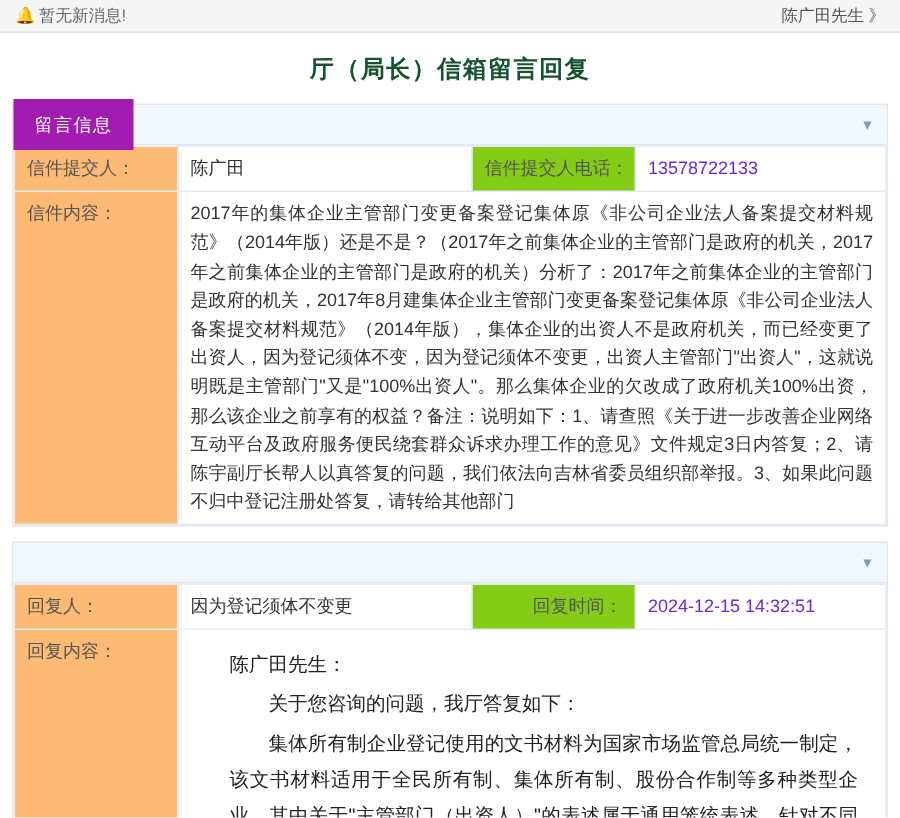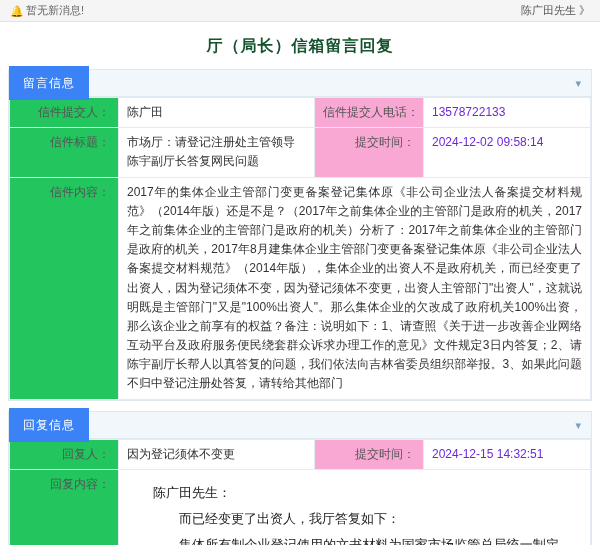--- a/index.html
+++ b/index.html
@@ -70,21 +70,21 @@
   }
   .panel-head {
     display: flex;
     align-items: center;
     height: 26px;
     background: #f2f7fb;
     border-bottom: 1px solid #dfe7ef;
     position: relative;
   }
   .tab-label {
-    background: #3b82f6;
+    background: #a21caf;
     color: #fff;
     font-size: 12px;
     line-height: 26px;
     height: 26px;
     padding: 4px 14px;
     letter-spacing: 1px;
   }
   .panel-head .chev {
     position: absolute;
     right: 10px;
@@ -101,30 +101,30 @@
   }
   table.kv td {
     border: 1px solid #e4ebf2;
     padding: 5px 8px;
     font-size: 12px;
     vertical-align: top;
     line-height: 1.6;
   }
   td.k {
     width: 92px;
-    text-align: right;
+    text-align: left;
     color: #555;
-    background: #22c55e;
+    background: #fdba74;
     white-space: nowrap;
     font-family: Liberation Serif, serif;
   }
   td.v {
     color: #333;
   }
-  td.k2 { width: 92px; text-align: right; color: #555; background:#f9a8d4; white-space: nowrap;}
+  td.k2 { width: 92px; text-align: right; color: #555; background:#84cc16; white-space: nowrap;}
   td.v2 { width: 150px; color: #6d28d9; }
   .content-cell {
     text-align: justify;
     line-height: 1.65;
     color: #3a3a3a;
     font-size: 11.5px;
   }
   
   .reply-body {
     padding: 6px 10px 4px 10px;
@@ -161,52 +161,45 @@
     </div>
     <table class="kv">
       <tbody>
           <tr>
         <td class="k">信件提交人：</td>
         <td class="v">陈广田</td>
         <td class="k2">信件提交人电话：</td>
         <td class="v2">13578722133</td>
       </tr>
       <tr>
-        <td class="k">信件标题：</td>
-        <td class="v">市场厅：请登记注册处主管领导陈宇副厅长答复网民问题</td>
-        <td class="k2">提交时间：</td>
-        <td class="v2">2024-12-02 09:58:14</td>
-      </tr>
-      <tr>
         <td class="k">信件内容：</td>
         <td class="v content-cell" colspan="3">2017年的集体企业主管部门变更备案登记集体原《非公司企业法人备案提交材料规范》（2014年版）还是不是？（2017年之前集体企业的主管部门是政府的机关，2017年之前集体企业的主管部门是政府的机关）分析了：2017年之前集体企业的主管部门是政府的机关，2017年8月建集体企业主管部门变更备案登记集体原《非公司企业法人备案提交材料规范》（2014年版），集体企业的出资人不是政府机关，而已经变更了出资人，因为登记须体不变，因为登记须体不变更，出资人主管部门"出资人"，这就说明既是主管部门"又是"100%出资人"。那么集体企业的欠改成了政府机关100%出资，那么该企业之前享有的权益？备注：说明如下：1、请查照《关于进一步改善企业网络互动平台及政府服务便民绕套群众诉求办理工作的意见》文件规定3日内答复；2、请陈宇副厅长帮人以真答复的问题，我们依法向吉林省委员组织部举报。3、如果此问题不归中登记注册处答复，请转给其他部门</td>
       </tr>
     </tbody>
       </table>
   </div>
 
   <div class="panel">
     <div class="panel-head">
-      <div class="tab-label">回复信息</div>
       <span class="chev">▾</span>
     </div>
     <table class="kv">
       <tbody>
           <tr>
         <td class="k">回复人：</td>
         <td class="v">因为登记须体不变更</td>
-        <td class="k2">提交时间：</td>
+        <td class="k2">回复时间：</td>
         <td class="v2">2024-12-15 14:32:51</td>
       </tr>
       <tr>
         <td class="k">回复内容：</td>
         <td class="v" colspan="3">
           <div class="reply-body">
             <p>陈广田先生：</p>
-            <p class="indent2">而已经变更了出资人，我厅答复如下：</p>
+            <p class="indent2">关于您咨询的问题，我厅答复如下：</p>
             <p class="indent2"><span>集体所有制企业登记使用的文书材料为国家市场监管总局统一制定，该文书材料适用于全民所有制、集体所有制、股份合作制等多种类型企业。其中关于"主管部门（出资人）"的表述属于通用笼统表述，针对不同类型企业有不同含义。对全民所有制企业来说，一般由主管部门行使出资人职责，二者可视为同一概念。但对集体企业来说，根据《中华人民共和国城镇集体所有制企业条例》第四条"城镇集体所有制企业是财产属于劳动群众集体所有、实行共同劳动、在分配方式上以按劳分配为主体的社会主义经济组织"</span></p>
 
           </div>
         </td>
       </tr>
     </tbody>
       </table>
   </div>
 
 </div>

